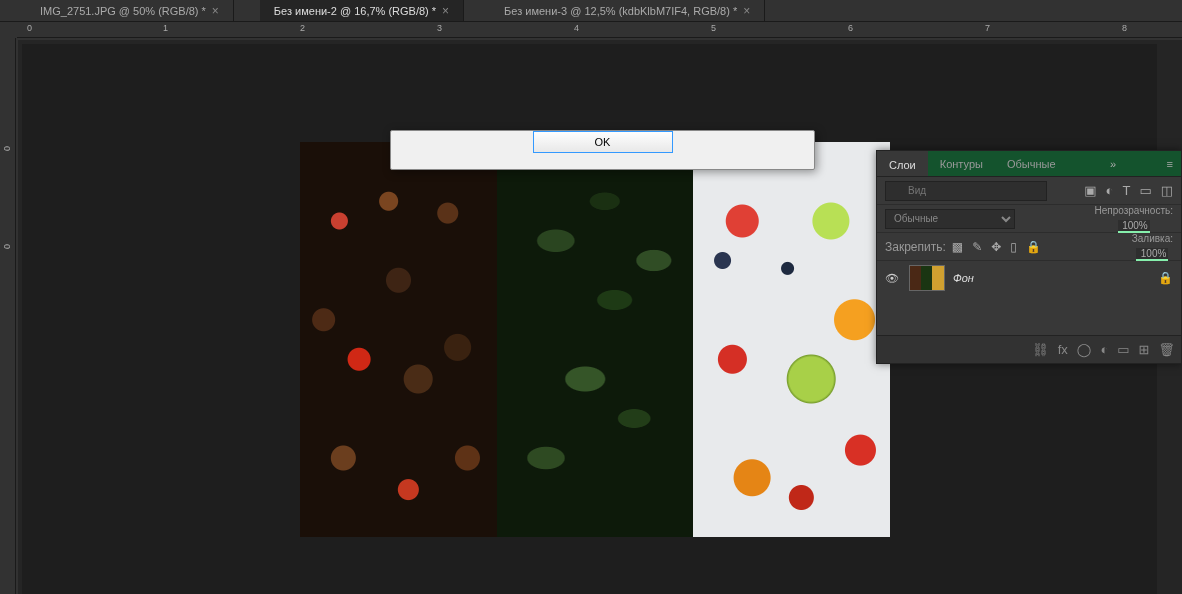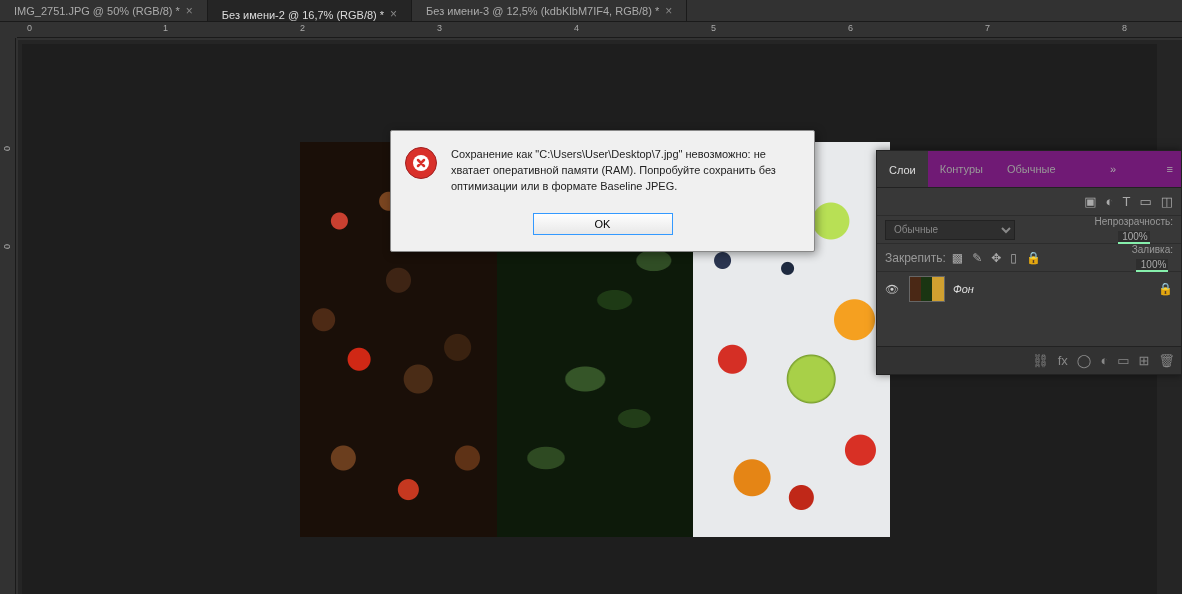--- a/index.html
+++ b/index.html
@@ -1,21 +1,21 @@
 <!DOCTYPE html>
 <html><head>
 <meta charset="utf-8">
 <style>
 * { margin: 0; padding: 0; box-sizing: border-box; font-family: "Segoe UI", Tahoma, sans-serif; }
 body { background: #323232; width: 1182px; height: 594px; overflow: hidden; position: relative; }
 
 
 .tabs { height: 22px; background: #323232; display: flex; border-bottom: 1px solid #1a1a1a; }
-.tab { padding: 0 14px; font-size: 11px; color: #aaa; display: flex; align-items: center; gap: 6px; border-right: 1px solid #1a1a1a; cursor: pointer; }
-.tab.active { background: #252525; color: #ddd; align-items: flex-end; }
+.tab { padding: 0 14px; font-size: 11px; color: #aaa; display: flex; align-items: center; gap: 6px; border-right: 1px solid #1a1a1a; cursor: pointer; margin-left: 26px; }
+.tab.active { background: #252525; color: #ddd; }
 .tab-close { font-size: 12px; color: #888; }
 
 
 .ruler-h { height: 16px; background: #323232; border-bottom: 1px solid #1a1a1a; display: flex; position: relative; margin-left: 17px; }
 .ruler-tick { position: absolute; font-size: 9px; color: #aaa; top: 1px; }
 .ruler-v { position: absolute; left: 0; top: 38px; bottom: 0; width: 16px; background: #323232; border-right: 1px solid #1a1a1a; }
 .ruler-v-tick { position: absolute; font-size: 9px; color: #aaa; left: 2px; writing-mode: vertical-rl; }
 
 
 .canvas-area { position: absolute; left: 18px; top: 40px; right: 0; bottom: 0; background: #252525; }
@@ -65,21 +65,21 @@
 .dialog-title { height: 28px; padding: 0 10px; font-size: 12px; display: flex; align-items: center; background: linear-gradient(#fbfbfb, #e8e8e8); border-bottom: 1px solid #ccc; color: #222; }
 .dialog-body { padding: 16px 14px 18px; display: flex; gap: 14px; }
 .dialog-icon { width: 32px; height: 32px; border-radius: 50%; background: #d9302a; display: flex; align-items: center; justify-content: center; flex-shrink: 0; border: 1px solid #a02020; }
 .dialog-icon svg { width: 18px; height: 18px; }
 .dialog-text { font-size: 11px; color: #222; line-height: 1.45; }
 .dialog-buttons { padding: 0 14px 16px; display: flex; justify-content: center; }
 .dialog-btn { width: 140px; height: 22px; font-size: 11px; border: 1px solid #707070; background: linear-gradient(#fefefe, #e8e8e8); cursor: pointer; outline: 1px solid #3399ff; outline-offset: -1px; }
 
 
 .panel { position: absolute; right: 0; top: 150px; width: 306px; background: #383838; border: 1px solid #222; font-size: 11px; color: #ccc; z-index: 50; box-shadow: 0 0 8px rgba(0,0,0,0.5); }
-.panel-tabs { height: 37px; display: flex; align-items: stretch; border-bottom: 1px solid #222; background: #701a75; }
+.panel-tabs { height: 26px; display: flex; align-items: stretch; border-bottom: 1px solid #222; background: #14532d; }
 .panel-tab { padding: 0 12px; display: flex; align-items: center; color: #999; cursor: pointer; }
 .panel-tab.active { background: #383838; color: #ddd; border-top: 2px solid #383838; }
 .panel-collapse { margin-left: auto; padding: 0 8px; display: flex; align-items: center; color: #aaa; }
 .panel-row { height: 28px; display: flex; align-items: center; padding: 0 8px; gap: 6px; border-bottom: 1px solid #2c2c2c; }
 .search-row { background: #383838; }
 .search-input { flex: 0 0 140px; height: 20px; background: #2e2e2e; border: 1px solid #222; color: #888; padding: 0 6px 0 22px; font-size: 10px; position: relative; }
 .search-wrap { position: relative; }
 .search-wrap svg { position: absolute; left: 5px; top: 4px; }
 .type-icons { margin-left: auto; display: flex; gap: 9px; }
 .type-icons span { color: #aaa; font-size: 13px; cursor: pointer; }
@@ -139,43 +139,41 @@
 <div class="canvas-area">
   <div class="canvas-bg"></div>
   <div class="image-doc">
     <div class="img1"></div>
     <div class="img2"></div>
     <div class="img3"></div>
   </div>
 </div>
 
 <div class="dialog">
-  <div class="dialog-body">
-    <div class="dialog-icon">
-      <svg viewBox="0 0 18 18">
-          <circle cx="9" cy="9" r="8" fill="#fff"></circle>
-          <path d="M6 6 L12 12 M12 6 L6 12" stroke="#d9302a" stroke-width="2.5" stroke-linecap="round"></path>
-        </svg>
-    </div>
-    <div class="dialog-text">Сохранение как "C:\Users\User\Desktop\7.jpg" невозможно: не хватает оперативной памяти (RAM). Попробуйте сохранить без оптимизации или в формате Baseline JPEG.</div>
-  </div>
   <div class="dialog-buttons">
     <button class="dialog-btn">OK</button>
   </div>
 </div>
 
 <div class="panel">
   <div class="panel-tabs">
     <div class="panel-tab active">Слои</div>
     <div class="panel-tab">Контуры</div>
     <div class="panel-tab">Обычные</div>
     <div class="panel-collapse">»</div>
     <div class="panel-collapse">≡</div>
   </div>
   <div class="panel-row search-row">
+    <div class="search-wrap">
+      <svg width="12" height="12" viewBox="0 0 12 12">
+          <circle cx="5" cy="5" r="3.5" stroke="#888" stroke-width="1.2" fill="none"></circle>
+          <line x1="8" y1="8" x2="11" y2="11" stroke="#888" stroke-width="1.2"></line>
+        </svg>
+      <input class="search-input" placeholder="Вид" style="">
+    </div>
     <div class="type-icons">
       <span>▣</span>
       <span>◐</span>
       <span>T</span>
       <span>▭</span>
       <span>◫</span>
     </div>
   </div>
   <div class="panel-row blend-row">
     <select>

